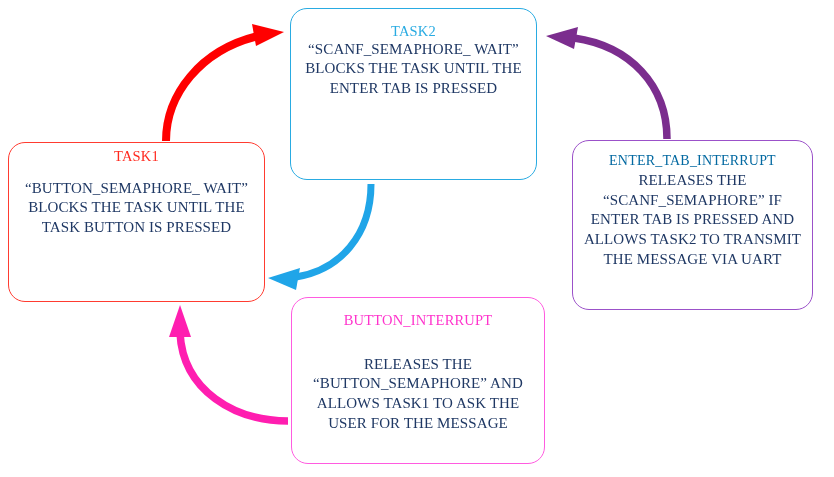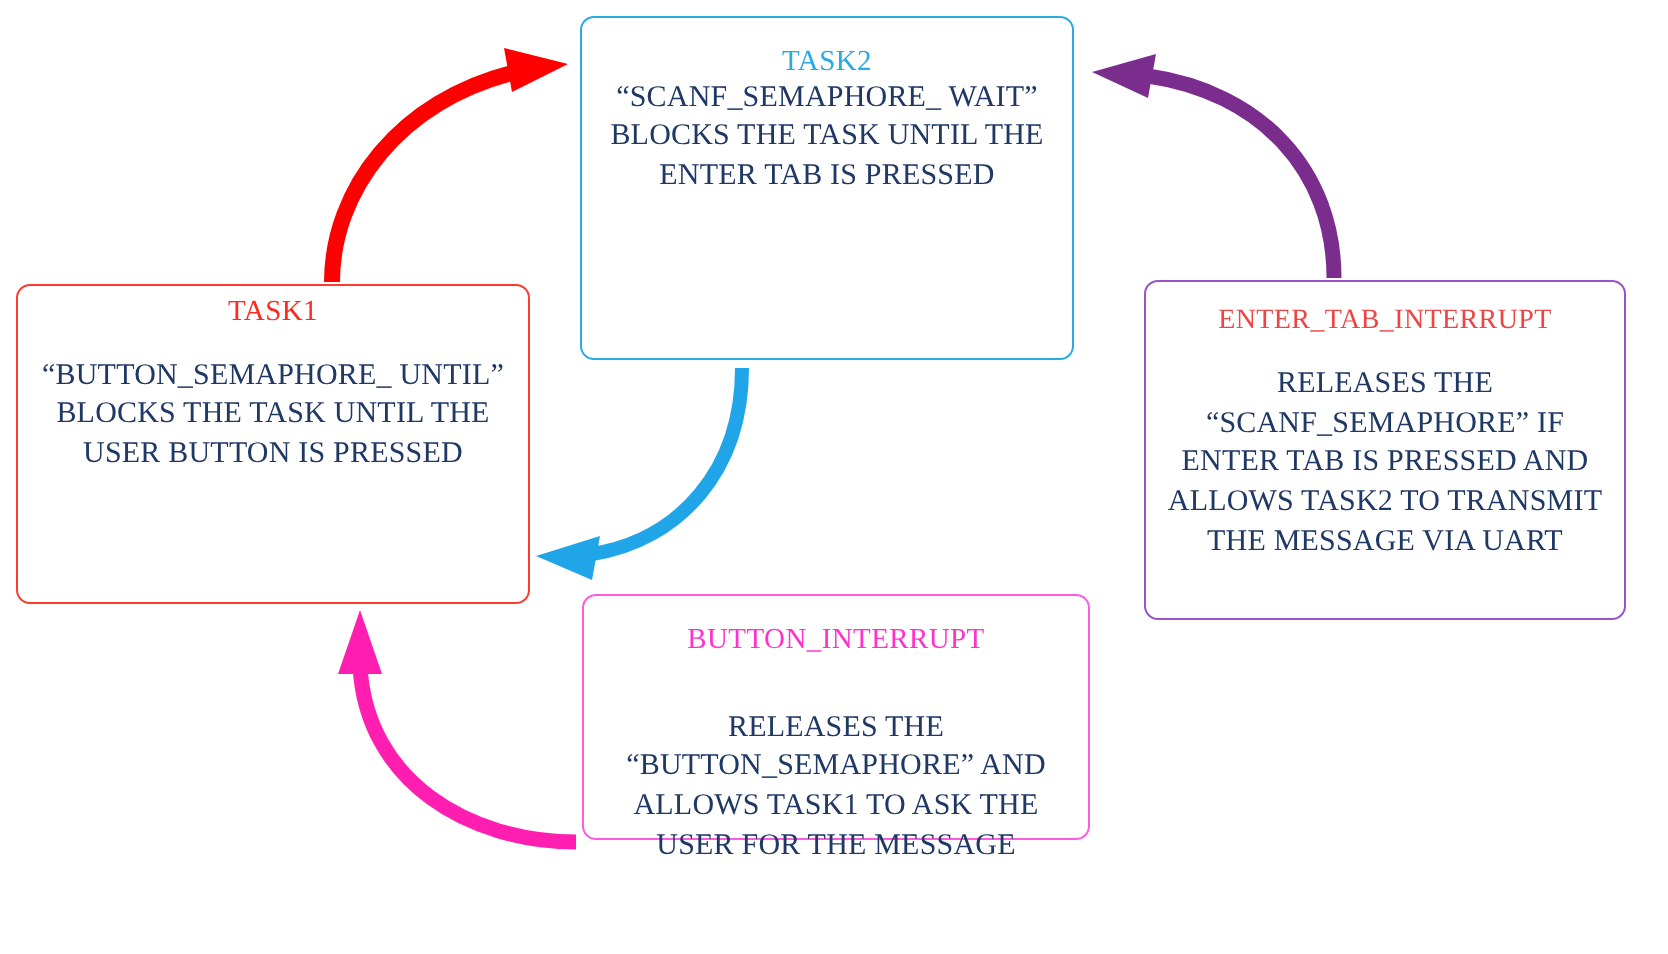--- a/index.html
+++ b/index.html
@@ -27,21 +27,21 @@
     height: 477px;
     pointer-events: none;
     z-index: 1;
   }
   .node {
     position: absolute;
     box-sizing: border-box;
     background: #ffffff;
     border-style: solid;
     border-width: 1.6px;
-    border-radius: 7px;
+    border-radius: 17px;
     z-index: 2;
     display: flex;
     flex-direction: column;
     align-items: center;
     text-align: center;
   }
   .node-title {
     font-size: 14.5px;
     line-height: 1.15;
     letter-spacing: 0.2px;
@@ -75,27 +75,27 @@
   #node-task1 .node-title { color: #FF2A1F; }
   #node-task1 .node-body  { margin-top: 14px; }
 
   
   #node-enter-tab-interrupt {
     left: 572px; top: 140px;
     width: 241px; height: 170px;
     border-color: #9B51C9;
     padding-top: 12px;
   }
-  #node-enter-tab-interrupt .node-title { color: #ef4444; font-size: 14px; }
-  #node-enter-tab-interrupt .node-body  { margin-top: 14px; }
+  #node-enter-tab-interrupt .node-title { color: #0369a1; font-size: 14px; }
+  #node-enter-tab-interrupt .node-body  { margin-top: 2px; }
 
   
   #node-button-interrupt {
     left: 291px; top: 297px;
-    width: 254px; height: 123px;
+    width: 254px; height: 167px;
     border-color: #FF5BE0;
     padding-top: 14px;
   }
   #node-button-interrupt .node-title { color: #FF33CC; }
   #node-button-interrupt .node-body  { margin-top: 26px; }
 </style>
 </head>
 <body>
 
 <div id="diagram-canvas">
@@ -123,21 +123,21 @@
     </g>
   </svg>
 
   <div class="node" id="node-task2">
     <div class="node-title">TASK2</div>
     <div class="node-body">“SCANF_SEMAPHORE_ WAIT” BLOCKS THE TASK UNTIL THE ENTER TAB IS PRESSED</div>
   </div>
 
   <div class="node" id="node-task1">
     <div class="node-title">TASK1</div>
-    <div class="node-body">“BUTTON_SEMAPHORE_ UNTIL” BLOCKS THE TASK UNTIL THE USER BUTTON IS PRESSED</div>
+    <div class="node-body">“BUTTON_SEMAPHORE_ WAIT” BLOCKS THE TASK UNTIL THE TASK BUTTON IS PRESSED</div>
   </div>
 
   <div class="node" id="node-enter-tab-interrupt">
     <div class="node-title">ENTER_TAB_INTERRUPT</div>
     <div class="node-body">RELEASES THE “SCANF_SEMAPHORE” IF ENTER TAB IS PRESSED AND ALLOWS TASK2 TO TRANSMIT THE MESSAGE VIA UART</div>
   </div>
 
   <div class="node" id="node-button-interrupt">
     <div class="node-title">BUTTON_INTERRUPT</div>
     <div class="node-body">RELEASES THE “BUTTON_SEMAPHORE” AND ALLOWS TASK1 TO ASK THE USER FOR THE MESSAGE</div>

